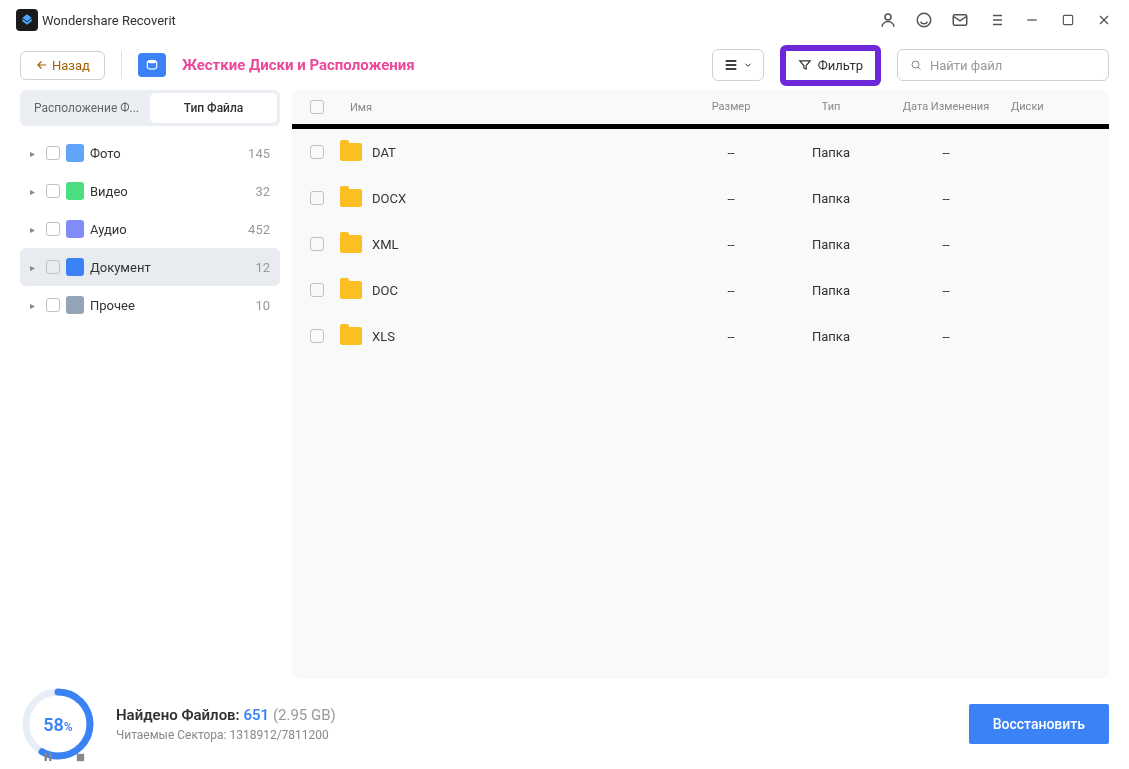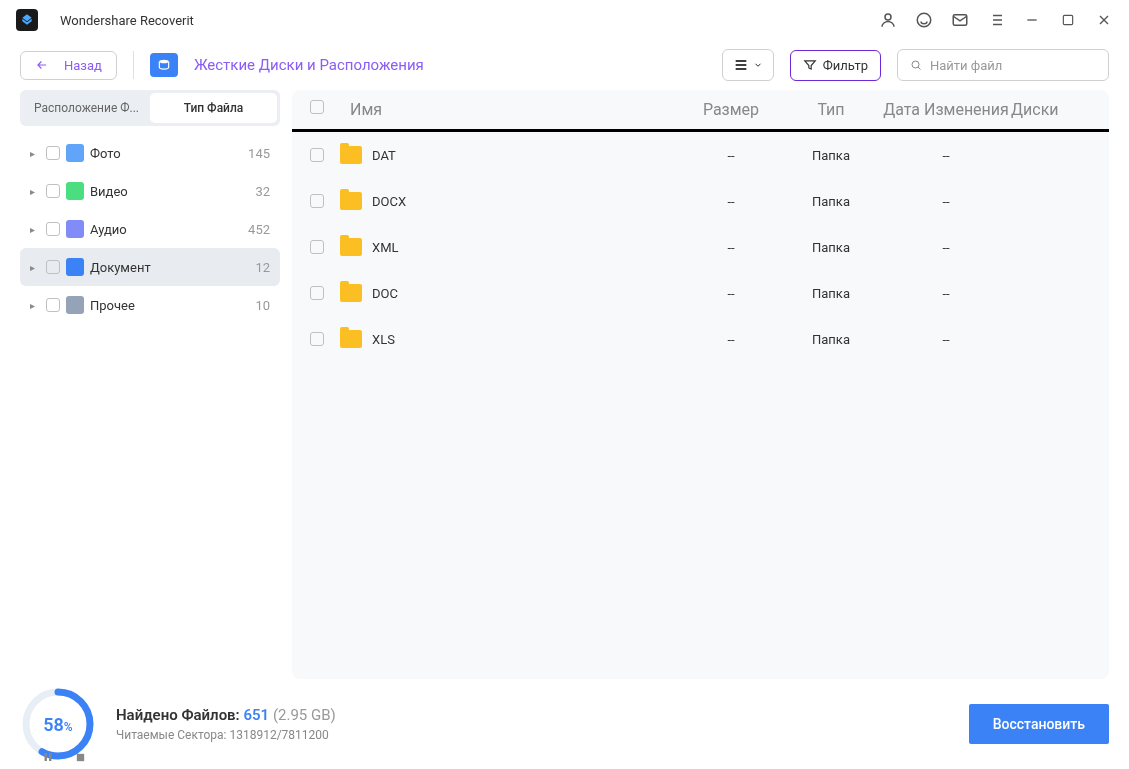--- a/index.html
+++ b/index.html
@@ -1,31 +1,31 @@
 <!DOCTYPE html>
 <html><head>
 <meta charset="utf-8">
 <style>
 *{box-sizing:border-box;margin:0;padding:0;font-family:-apple-system,BlinkMacSystemFont,"Segoe UI",Roboto,sans-serif;}
 body{width:1129px;height:769px;background:#fff;overflow:hidden;color:#333;position:relative;}
 .titlebar{height:40px;display:flex;align-items:center;justify-content:space-between;padding:0 16px;}
-.titlebar-left{display:flex;align-items:center;gap:22px;}
+.titlebar-left{display:flex;align-items:center;gap:4px;}
 .app-logo{width:22px;height:22px;background:#1a1a1a;border-radius:4px;display:flex;align-items:center;justify-content:center;}
 .app-logo svg{width:14px;height:14px;}
 .app-title{font-size:13px;color:#333;}
 .titlebar-right{display:flex;align-items:center;gap:18px;}
 .titlebar-icon{width:18px;height:18px;display:flex;align-items:center;justify-content:center;cursor:pointer;color:#555;}
 .toolbar{height:50px;display:flex;align-items:center;padding:0 20px;gap:16px;}
-.back-btn{border:1px solid #d0d0d0;background:#fff;border-radius:6px;padding:6px 14px;display:flex;align-items:center;gap:15px;font-size:13px;cursor:pointer;color:#8b5cf6;}
+.back-btn{border:1px solid #d0d0d0;background:#fff;border-radius:6px;padding:6px 14px;display:flex;align-items:center;gap:3px;font-size:13px;cursor:pointer;color:#a16207;}
 .divider-v{width:1px;height:28px;background:#e0e0e0;}
 .disk-icon{width:28px;height:24px;background:#3b82f6;border-radius:4px;display:flex;align-items:center;justify-content:center;}
-.breadcrumb-title{font-size:15px;font-weight:400;color:#8b5cf6;}
+.breadcrumb-title{font-size:15px;font-weight:700;color:#ec4899;}
 .toolbar-spacer{flex:1;}
 .view-btn{border:1px solid #d0d0d0;background:#fff;border-radius:6px;padding:7px 10px;display:flex;align-items:center;gap:4px;cursor:pointer;}
-.filter-btn{border:1px solid #6d28d9;background:#fff;border-radius:6px;padding:7px 12px;display:flex;align-items:center;gap:6px;font-size:13px;cursor:pointer;color:#333;}
+.filter-btn{border:6px solid #6d28d9;background:#fff;border-radius:6px;padding:7px 12px;display:flex;align-items:center;gap:6px;font-size:13px;cursor:pointer;color:#333;}
 .search-box{border:1px solid #d0d0d0;background:#fff;border-radius:6px;padding:7px 12px;display:flex;align-items:flex-end;gap:8px;width:212px;}
 .search-box input{border:none;outline:none;font-size:13px;flex:1;color:#333;}
 .search-box input::placeholder{color:#999;}
 .main{display:flex;height:calc(100% - 90px - 90px);padding:0 20px;gap:12px;}
 .sidebar{width:260px;display:flex;flex-direction:column;}
 .sidebar-tabs{display:flex;background:#ebeef2;border-radius:6px;padding:3px;margin-bottom:8px;}
 .sidebar-tab{flex:1;padding:8px 6px;font-size:12px;text-align:center;border-radius:5px;cursor:pointer;color:#666;white-space:nowrap;overflow:hidden;text-overflow:ellipsis;}
 .sidebar-tab.active{background:#fff;color:#333;font-weight:500;}
 .tree{flex:1;overflow-y:auto;}
 .tree-item{display:flex;align-items:center;padding:10px 10px;border-radius:6px;cursor:pointer;gap:6px;font-size:13px;}
@@ -34,21 +34,21 @@
 .tree-check{width:14px;height:14px;border:1.5px solid #c0c0c0;border-radius:3px;}
 .tree-icon{width:18px;height:18px;border-radius:3px;display:flex;align-items:center;justify-content:center;font-size:10px;color:#fff;}
 .icon-photo{background:#60a5fa;}
 .icon-video{background:#4ade80;}
 .icon-audio{background:#818cf8;}
 .icon-doc{background:#3b82f6;}
 .icon-other{background:#94a3b8;}
 .tree-label{flex:1;color:#333;}
 .tree-count{color:#999;font-size:13px;}
 .content{flex:1;background:#f8f9fb;border-radius:8px;overflow:hidden;display:flex;flex-direction:column;}
-.table-header{display:flex;padding:10px 18px;font-size:16px;color:#888;border-bottom:3px solid #000000;}
+.table-header{display:flex;padding:10px 18px;font-size:11px;color:#888;border-bottom:5px solid #000000;}
 .col-check{width:30px;}
 .col-name{flex:1;display:flex;align-items:center;gap:10px;}
 .col-size{width:100px;text-align:center;}
 .col-type{width:100px;text-align:center;}
 .col-date{width:130px;text-align:center;}
 .col-path{width:80px;}
 .table-body{flex:1;}
 .table-row{display:flex;padding:14px 18px;font-size:13px;align-items:center;}
 .row-check{width:14px;height:14px;border:1.5px solid #c0c0c0;border-radius:3px;}
 .folder-icon{width:22px;height:18px;background:#fbbf24;border-radius:2px;position:relative;}

